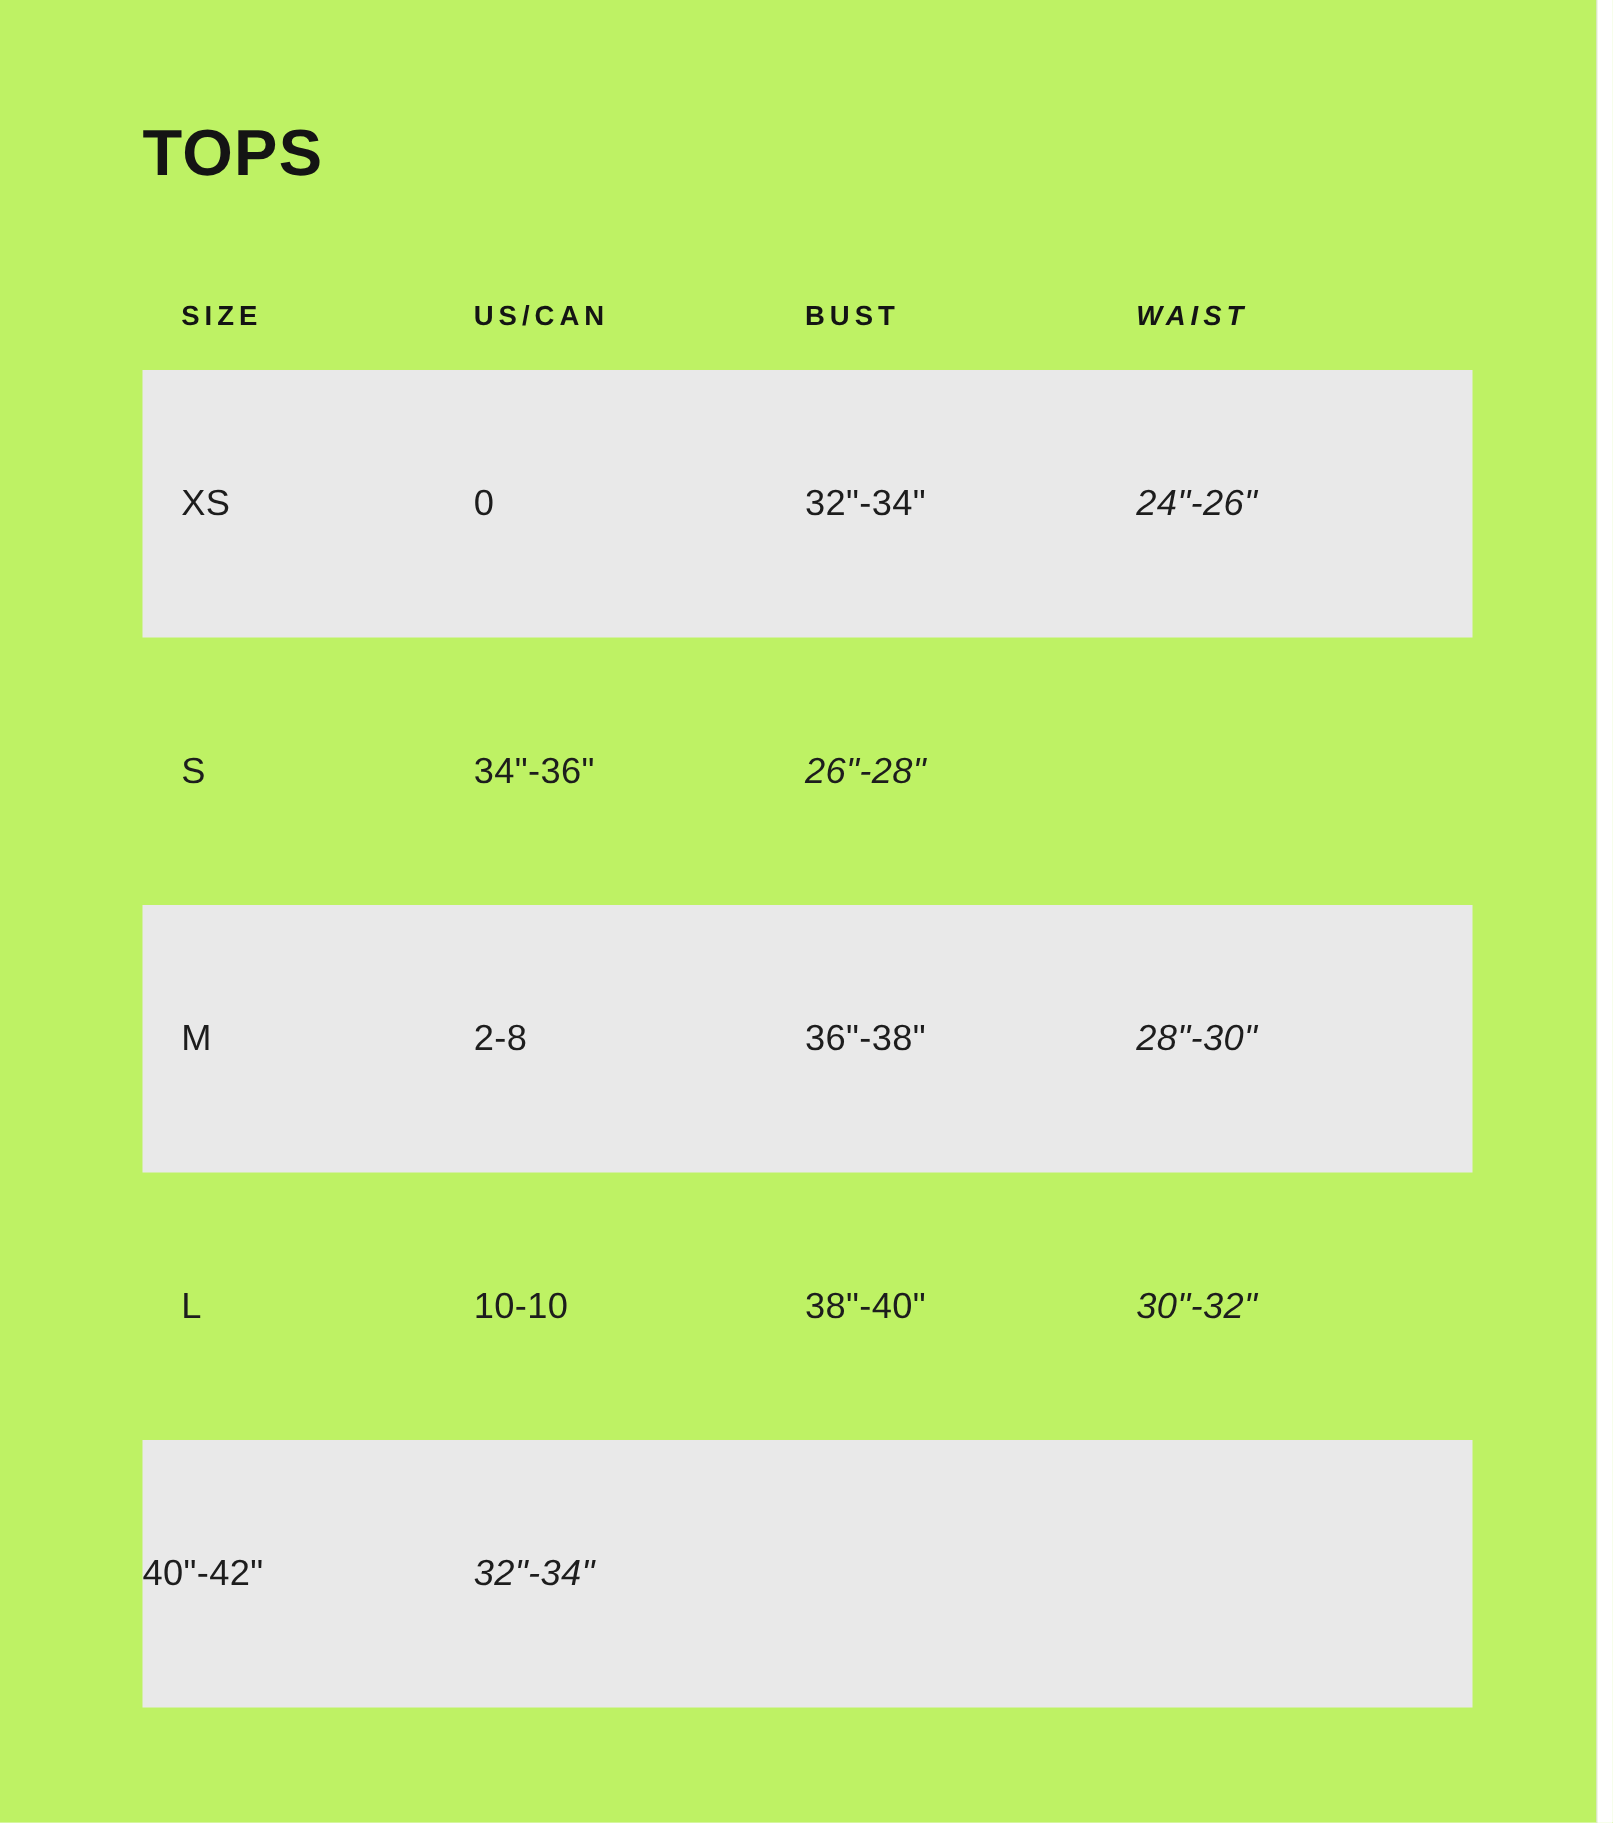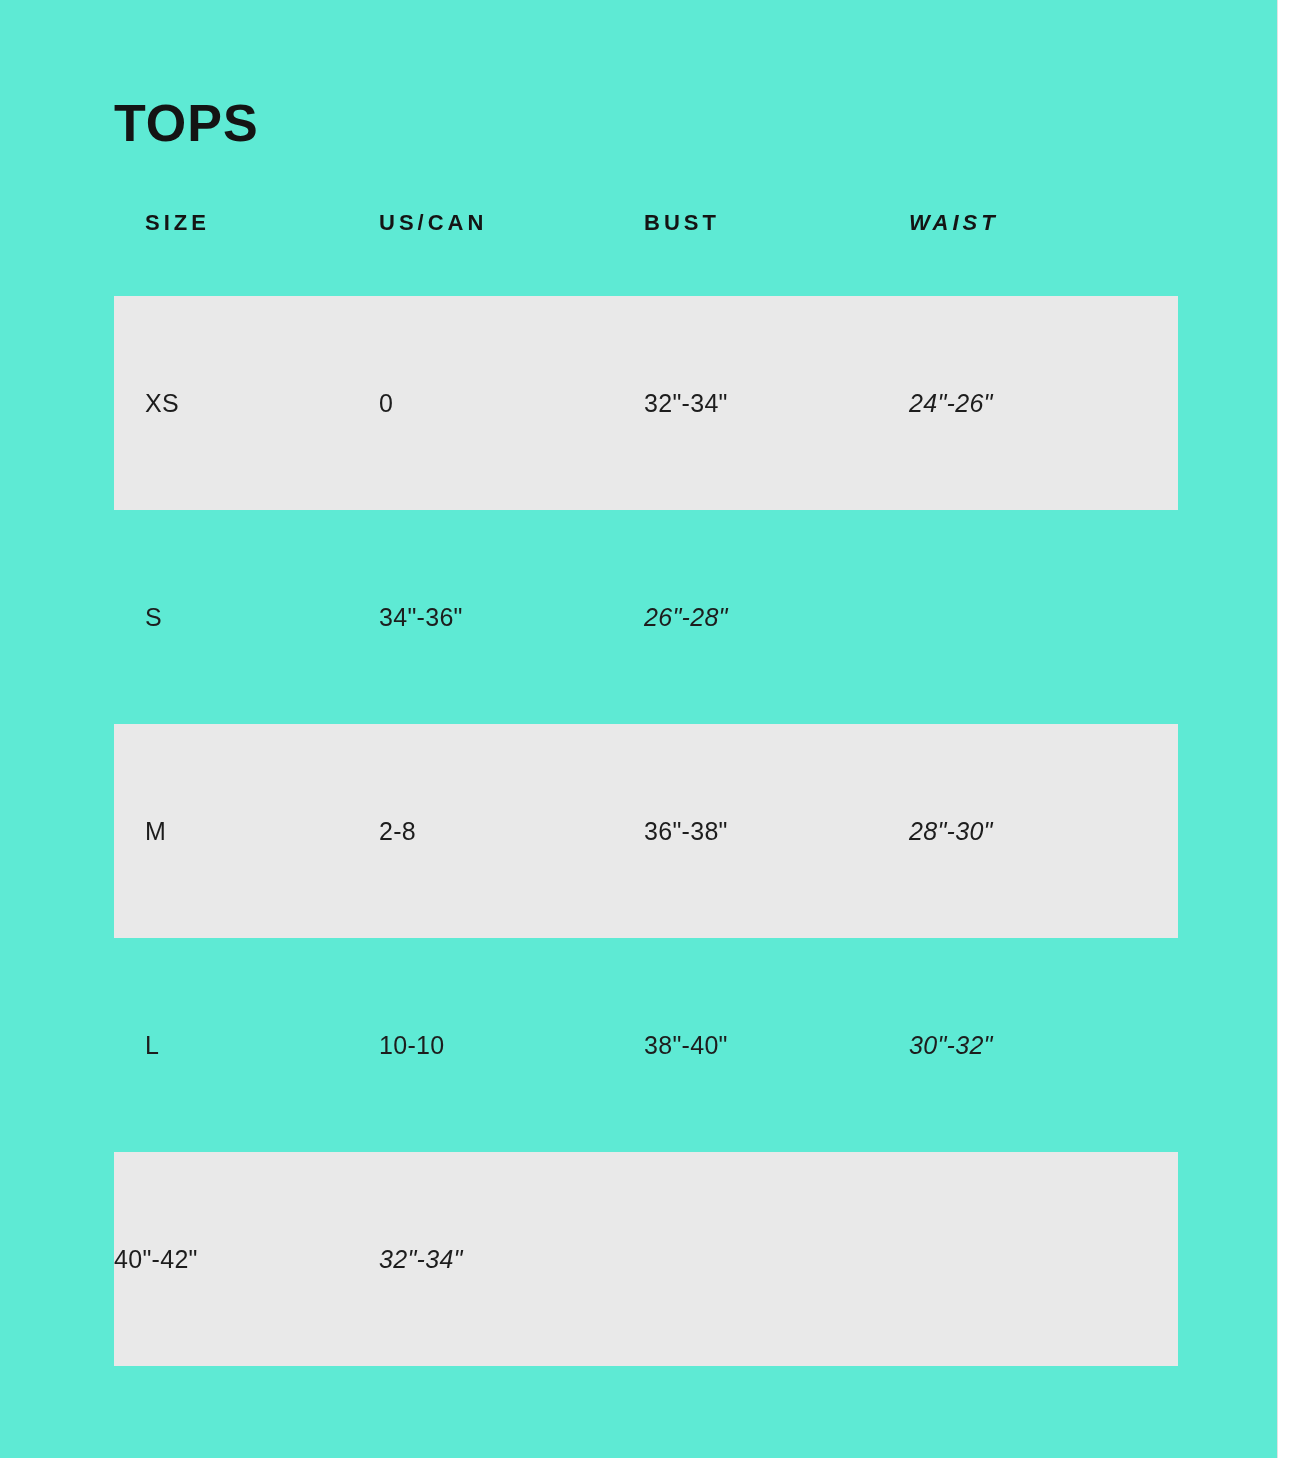--- a/index.html
+++ b/index.html
@@ -14,21 +14,21 @@
     color: #1a1a1a;
     position: relative;
     overflow: hidden;
   }
   .page {
     position: absolute;
     left: 0;
     top: 0;
     width: 1278px;
     height: 1458px;
-    background: #5eead4;
+    background: #bef264;
     border-right: 1px solid #e2e2e2;
     box-sizing: border-box;
   }
   .title {
     position: absolute;
     left: 114px;
     top: 62px;
     font-size: 52px;
     font-weight: bold;
     letter-spacing: 1px;
@@ -36,38 +36,39 @@
     line-height: 1;
   }
   .table {
     position: absolute;
     left: 114px;
     top: 210px;
     width: 1064px;
   }
   .thead-row {
     display: flex;
+    align-items: center;
     height: 86px;
   }
   .thead-row .cell {
     font-size: 22px;
     font-weight: bold;
     letter-spacing: 4px;
     color: #141414;
   }
   .row {
     display: flex;
     align-items: center;
     height: 214px;
   }
   .row.shaded {
     background: #e9e9e9;
   }
   .row .cell {
-    font-size: 25px;
+    font-size: 29px;
     color: #1d1d1d;
     letter-spacing: 0.3px;
   }
   .c0 { width: 265px; padding-left: 31px; box-sizing: border-box; }
   .c1 { width: 265px; box-sizing: border-box; }
   .c2 { width: 265px; box-sizing: border-box; }
   .c3 { width: 269px; box-sizing: border-box; font-style: italic; }
   .thead-row .c0 { padding-left: 31px; }
   .scroll-hint {
     position: absolute;

